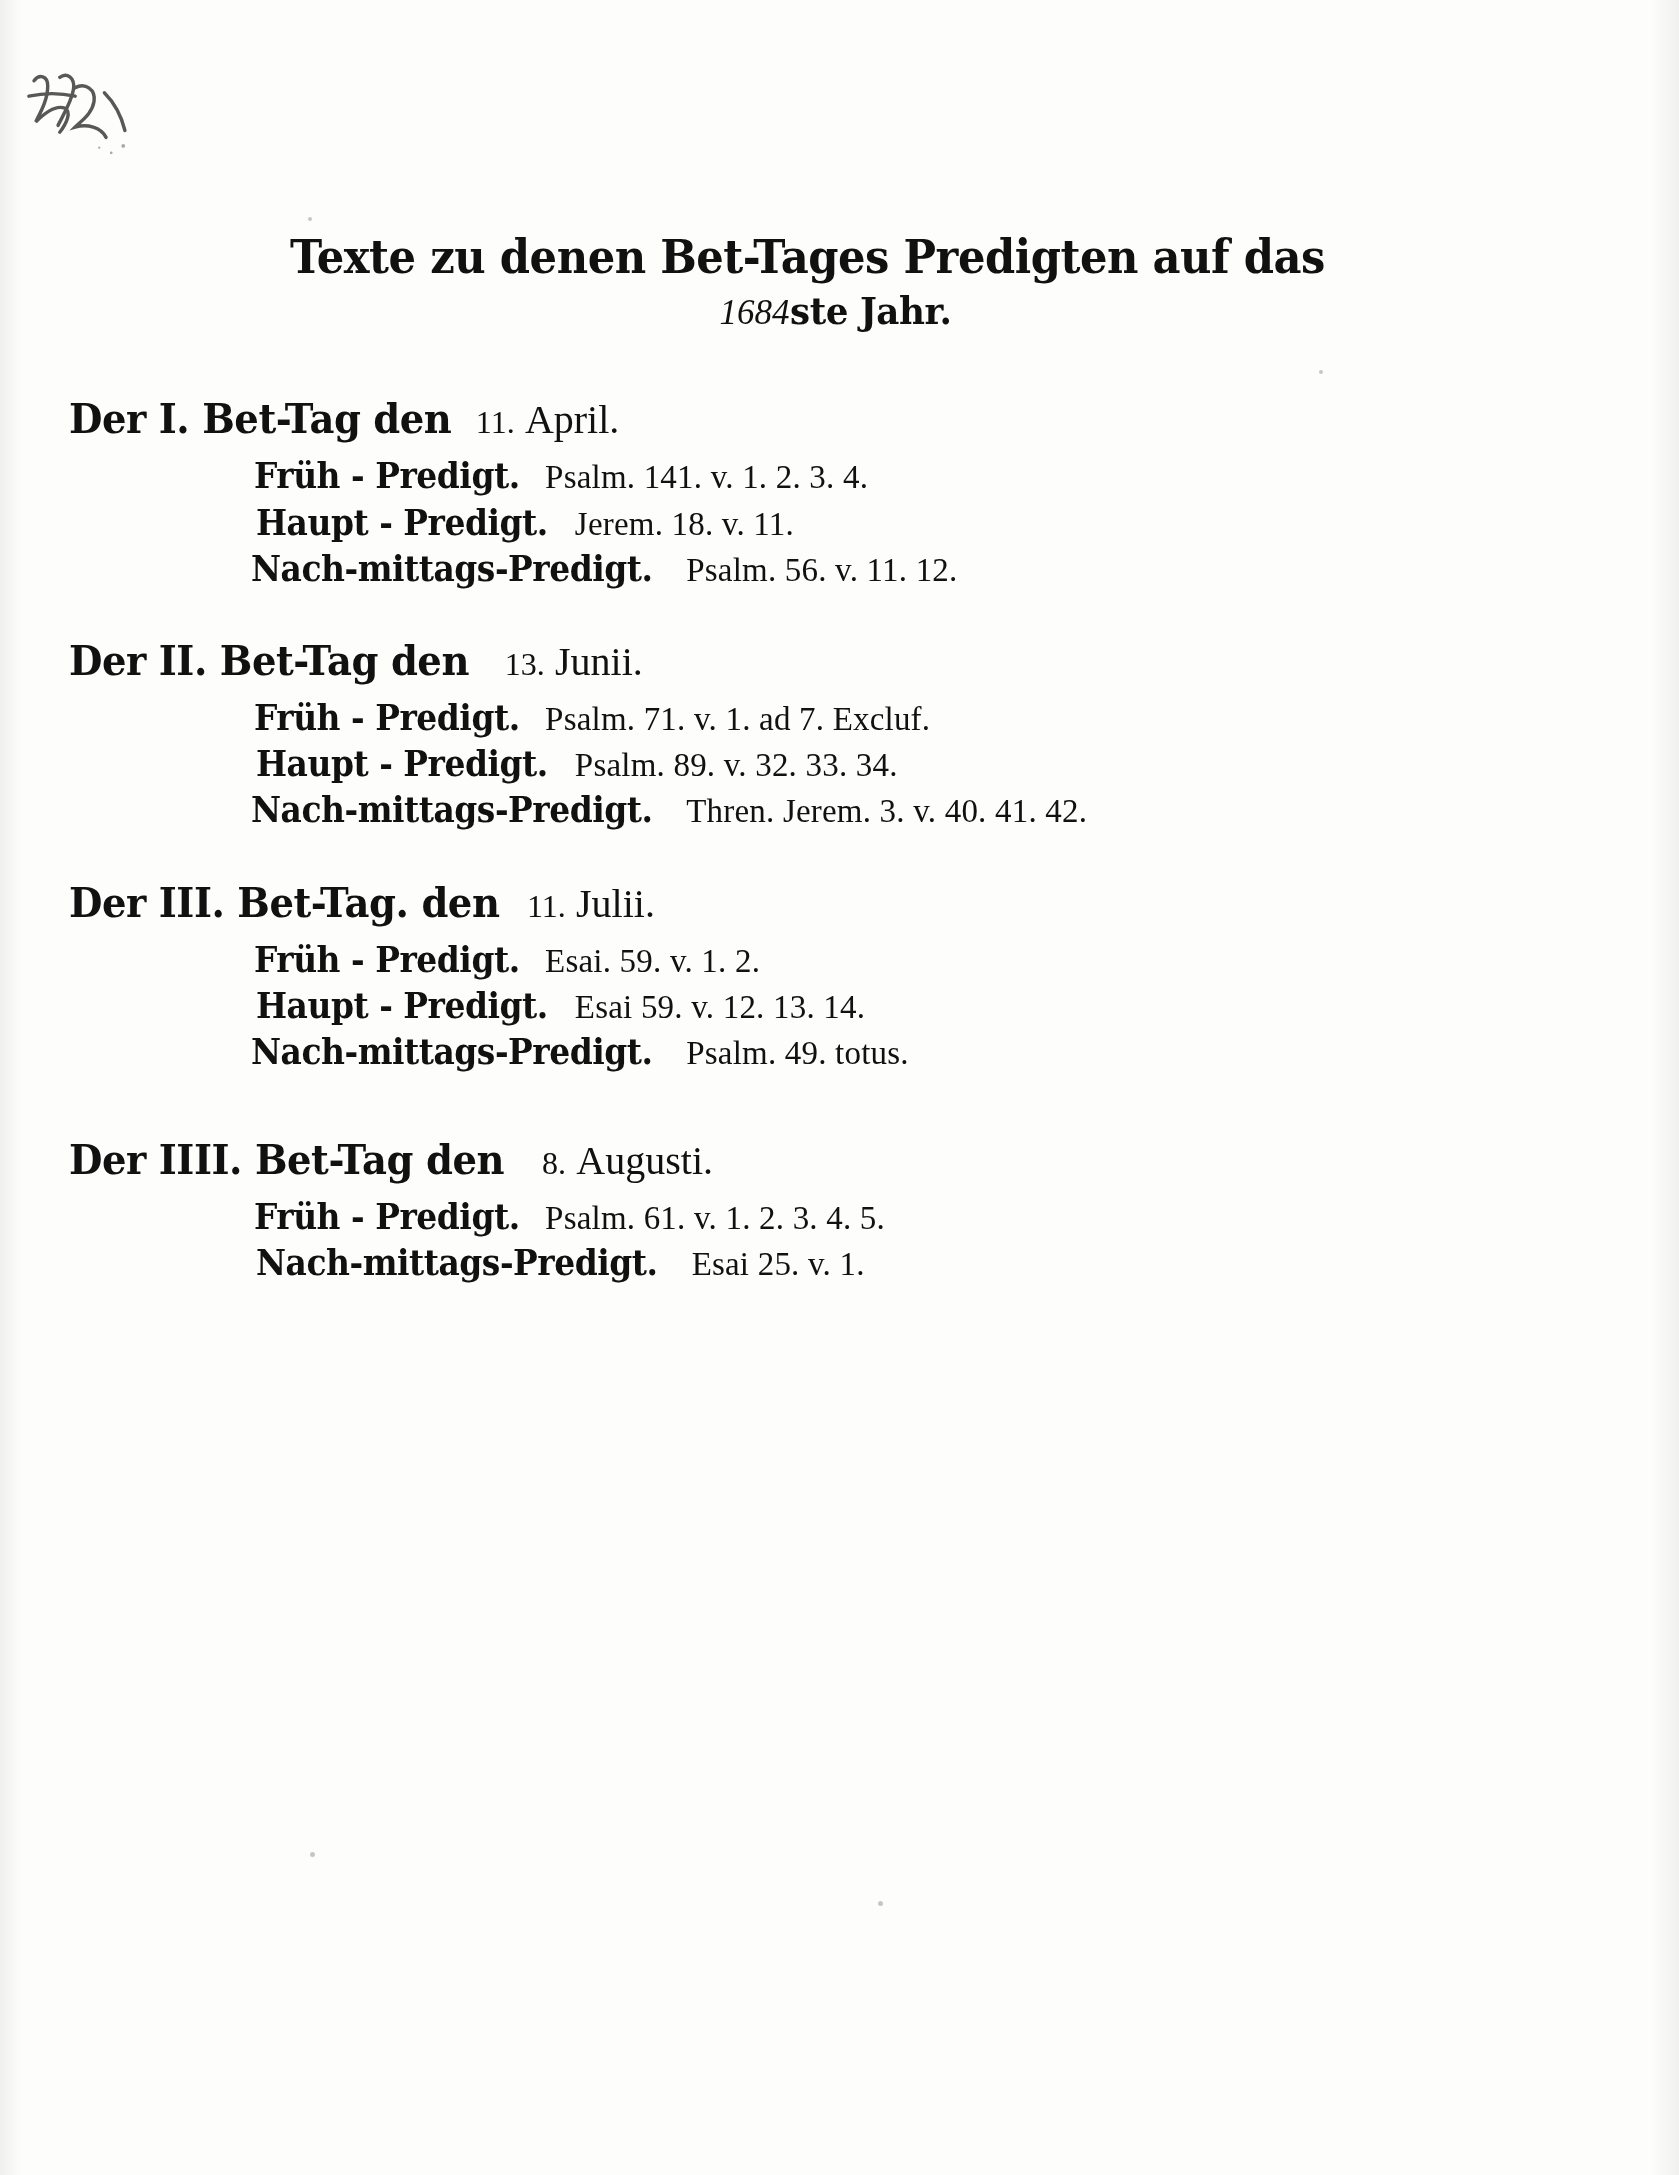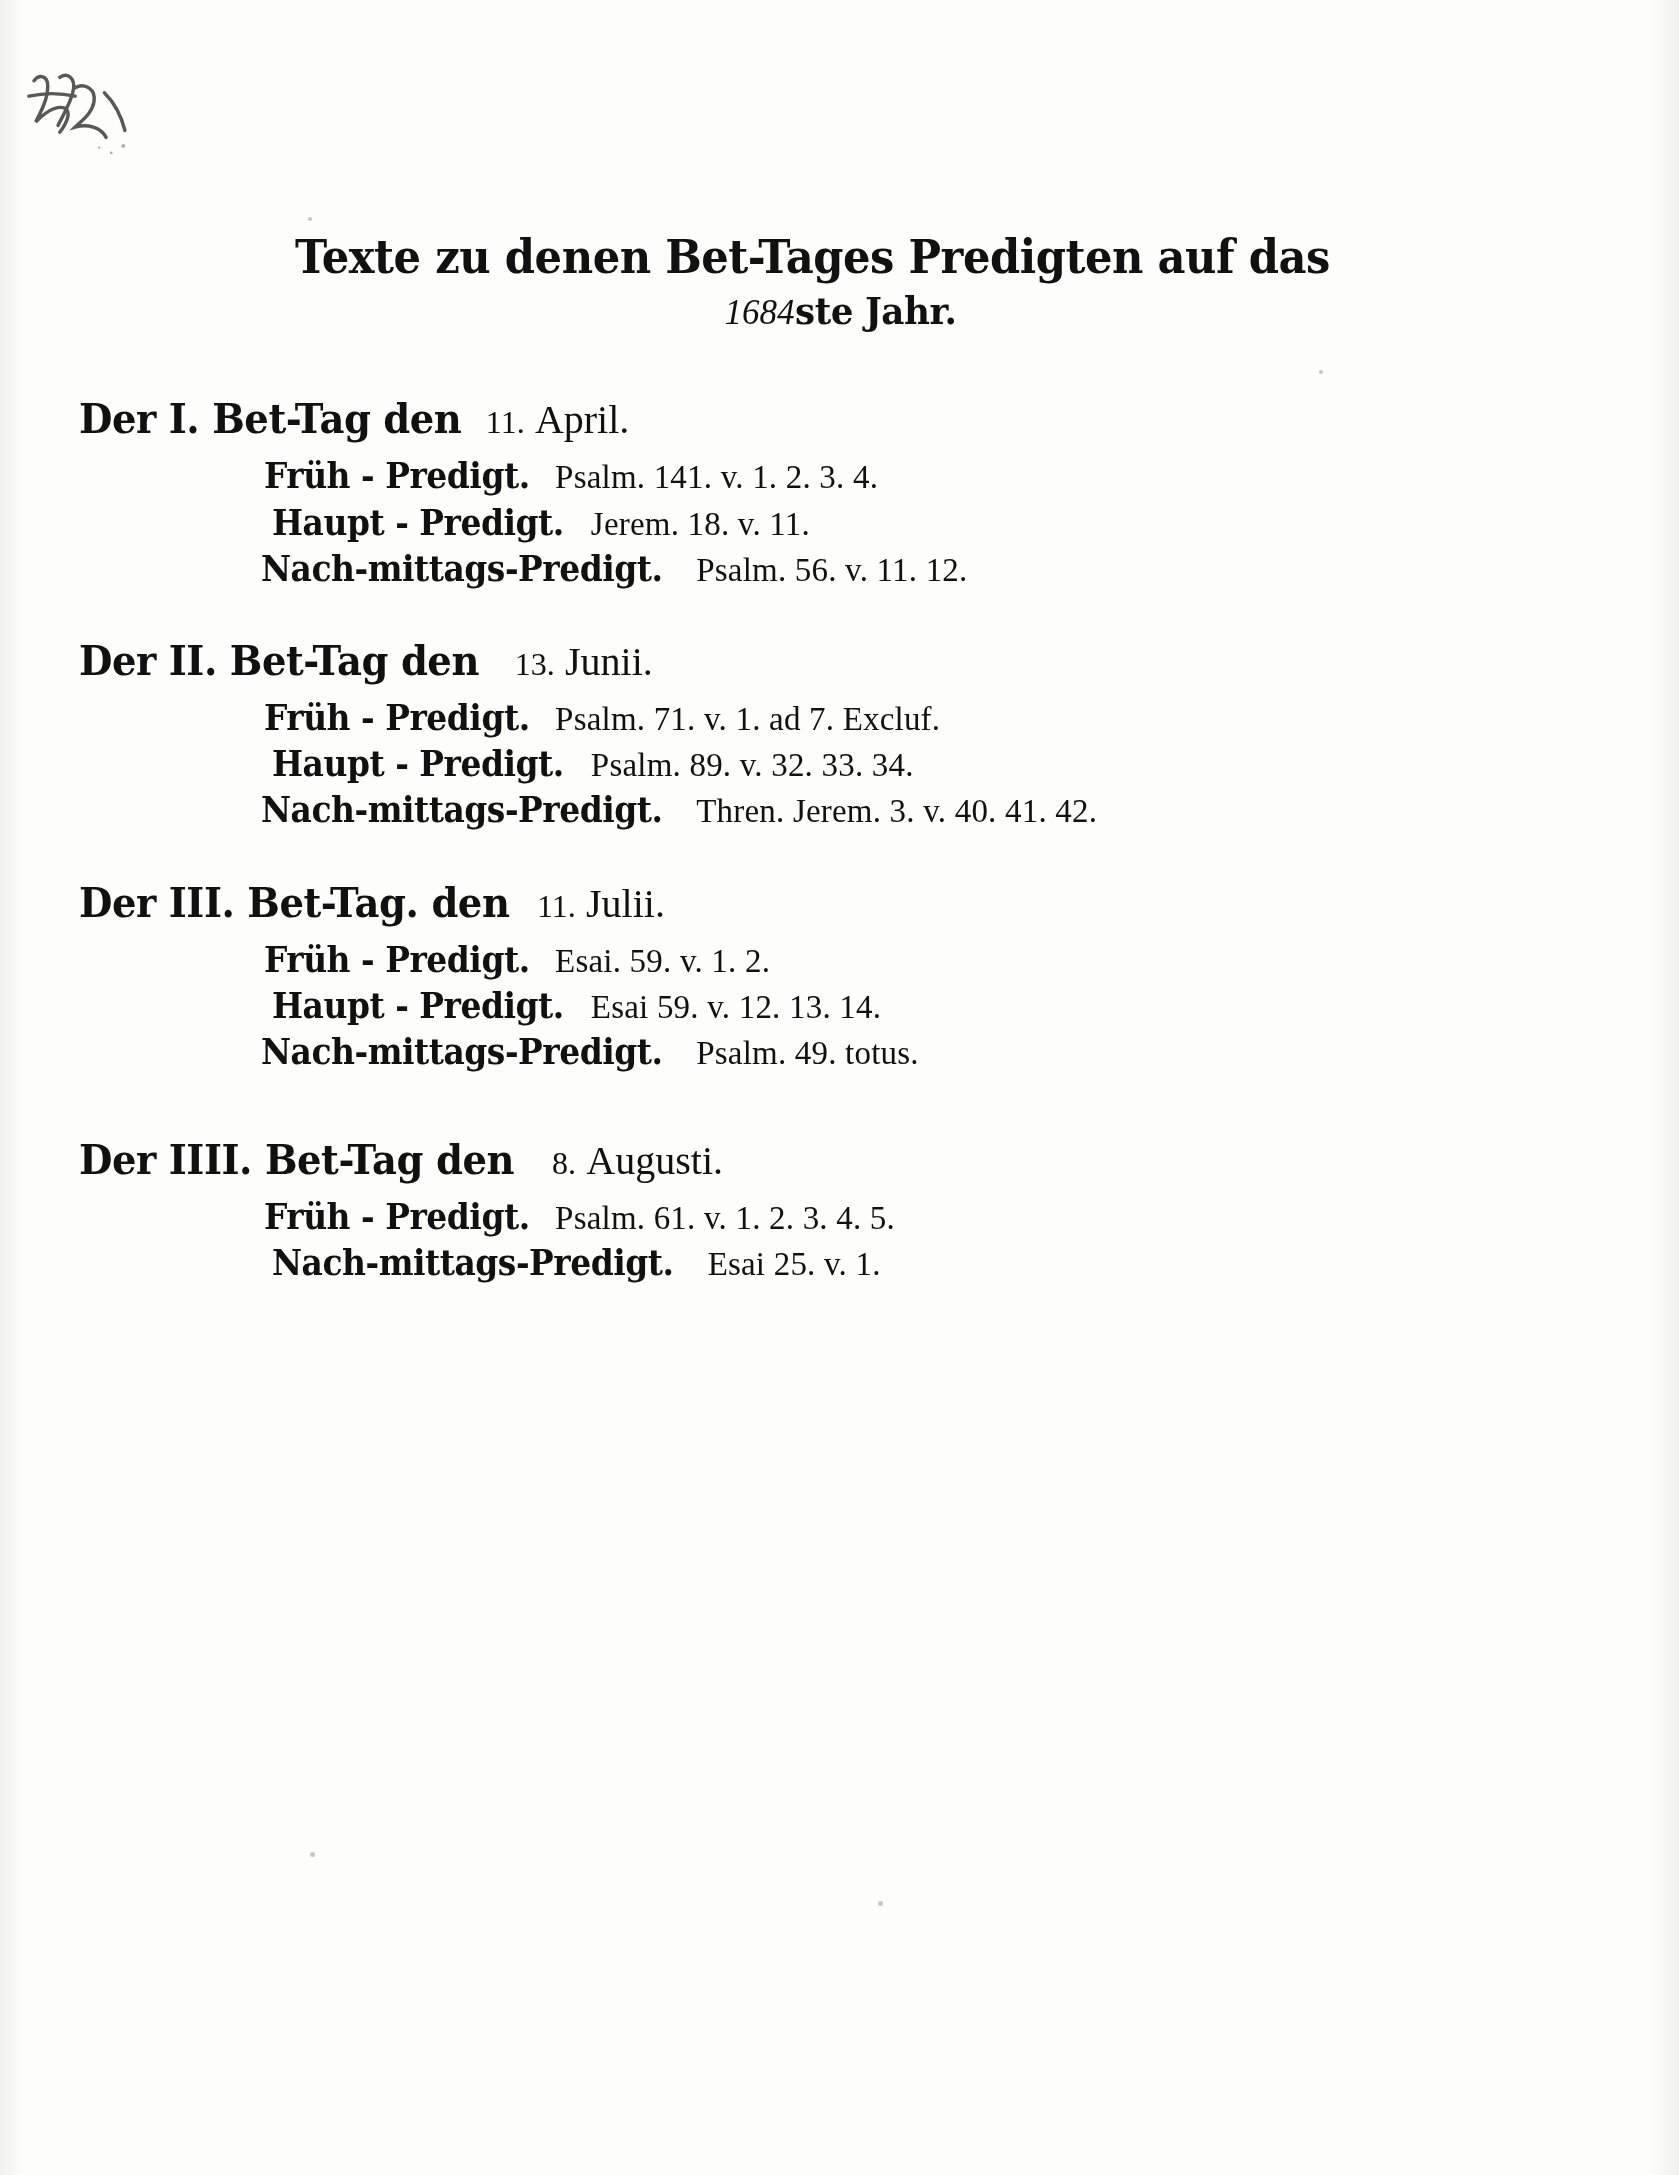--- a/index.html
+++ b/index.html
@@ -45,21 +45,21 @@
     left: 22.4px;
     top: 67px;
     width: 163px;
     height: 103px;
     color: #2a2a2a;
     opacity: 0.78;
   }
 
   #content {
     position: absolute;
-    left: 12px;
+    left: 2px;
     right: 0;
     top: 0;
     padding: 0 67px;
     box-sizing: border-box;
   }
 
   .fraktur {
     font-family: "DejaVu Serif", serif;
     font-weight: bold;
     font-style: normal;
@@ -126,21 +126,21 @@
   }
   .entry .ref {
     font-family: "Liberation Serif", serif;
     font-weight: normal;
     font-size: 33px;
     letter-spacing: 0.2px;
   }
 
   
   .entries .entry:nth-child(1) { margin-left: 0px; }
-  .entries .entry:nth-child(2) { margin-left: 8px; }
+  .entries .entry:nth-child(2) { margin-left: 2px; }
   .entries .entry:nth-child(3) { margin-left: -3.4px; }
 
   
   .speck {
     position: absolute;
     background: #8f8f8f;
     border-radius: 50%;
     opacity: 0.5;
   }
 </style>

